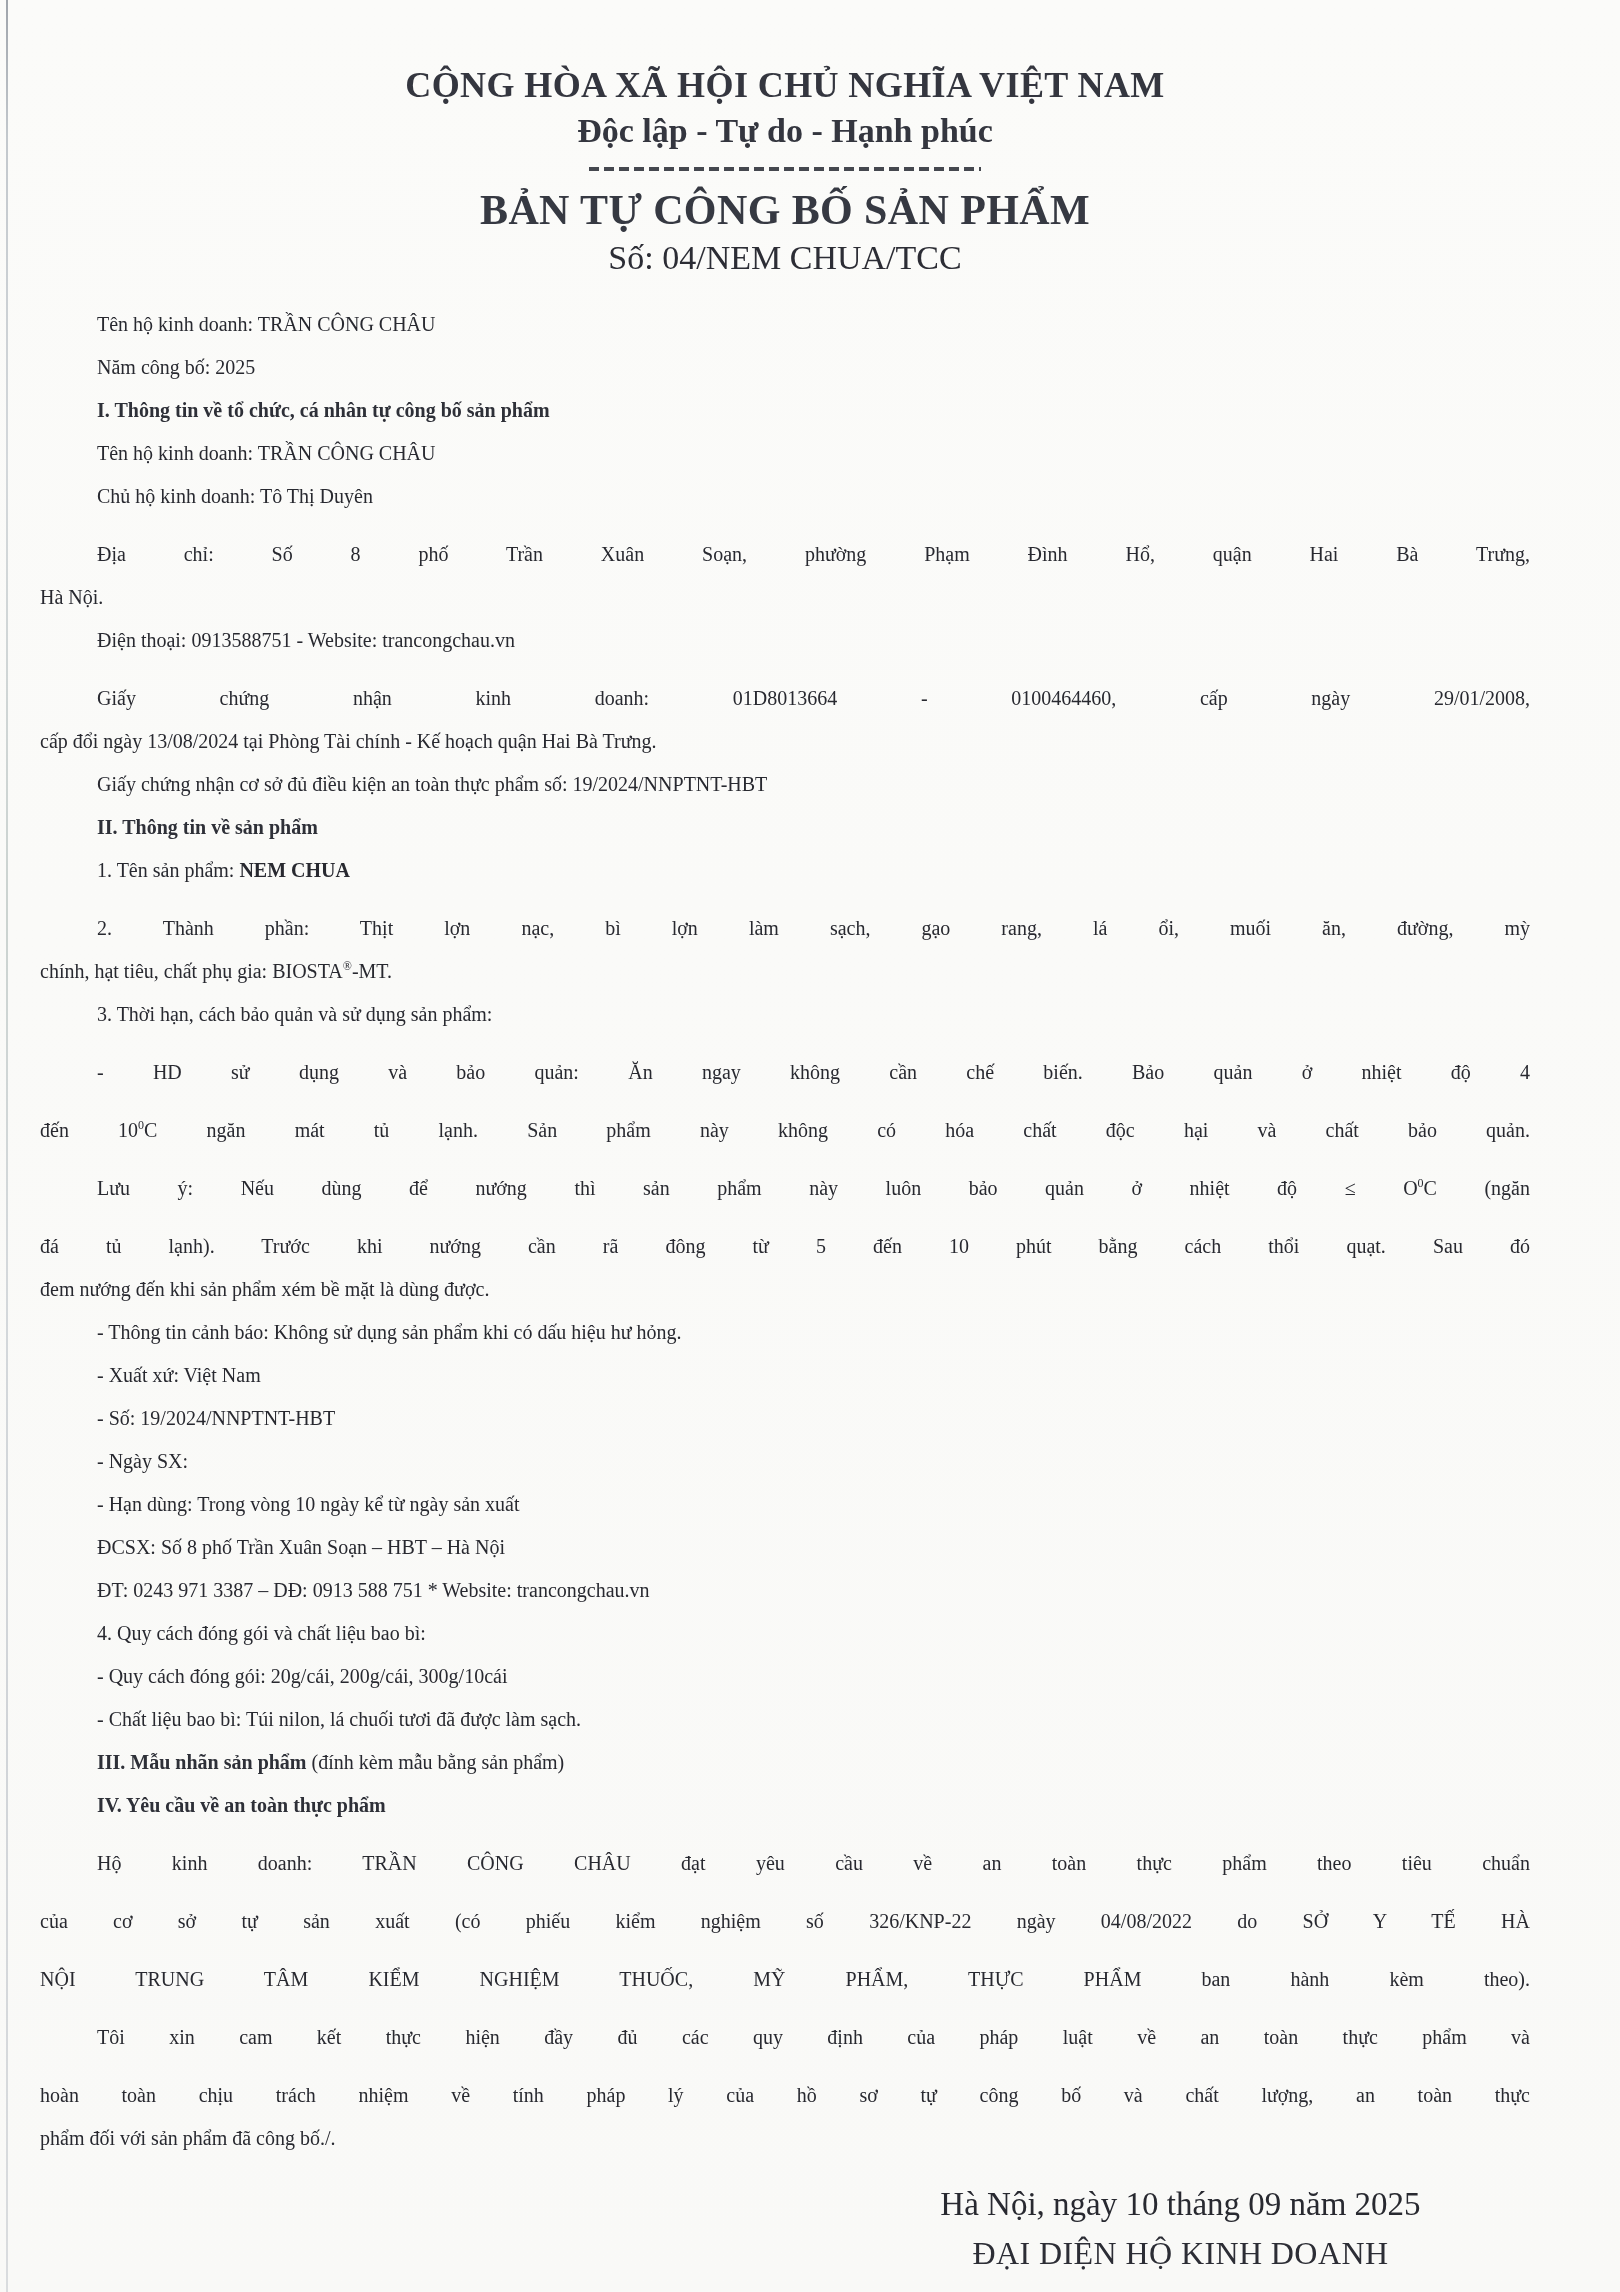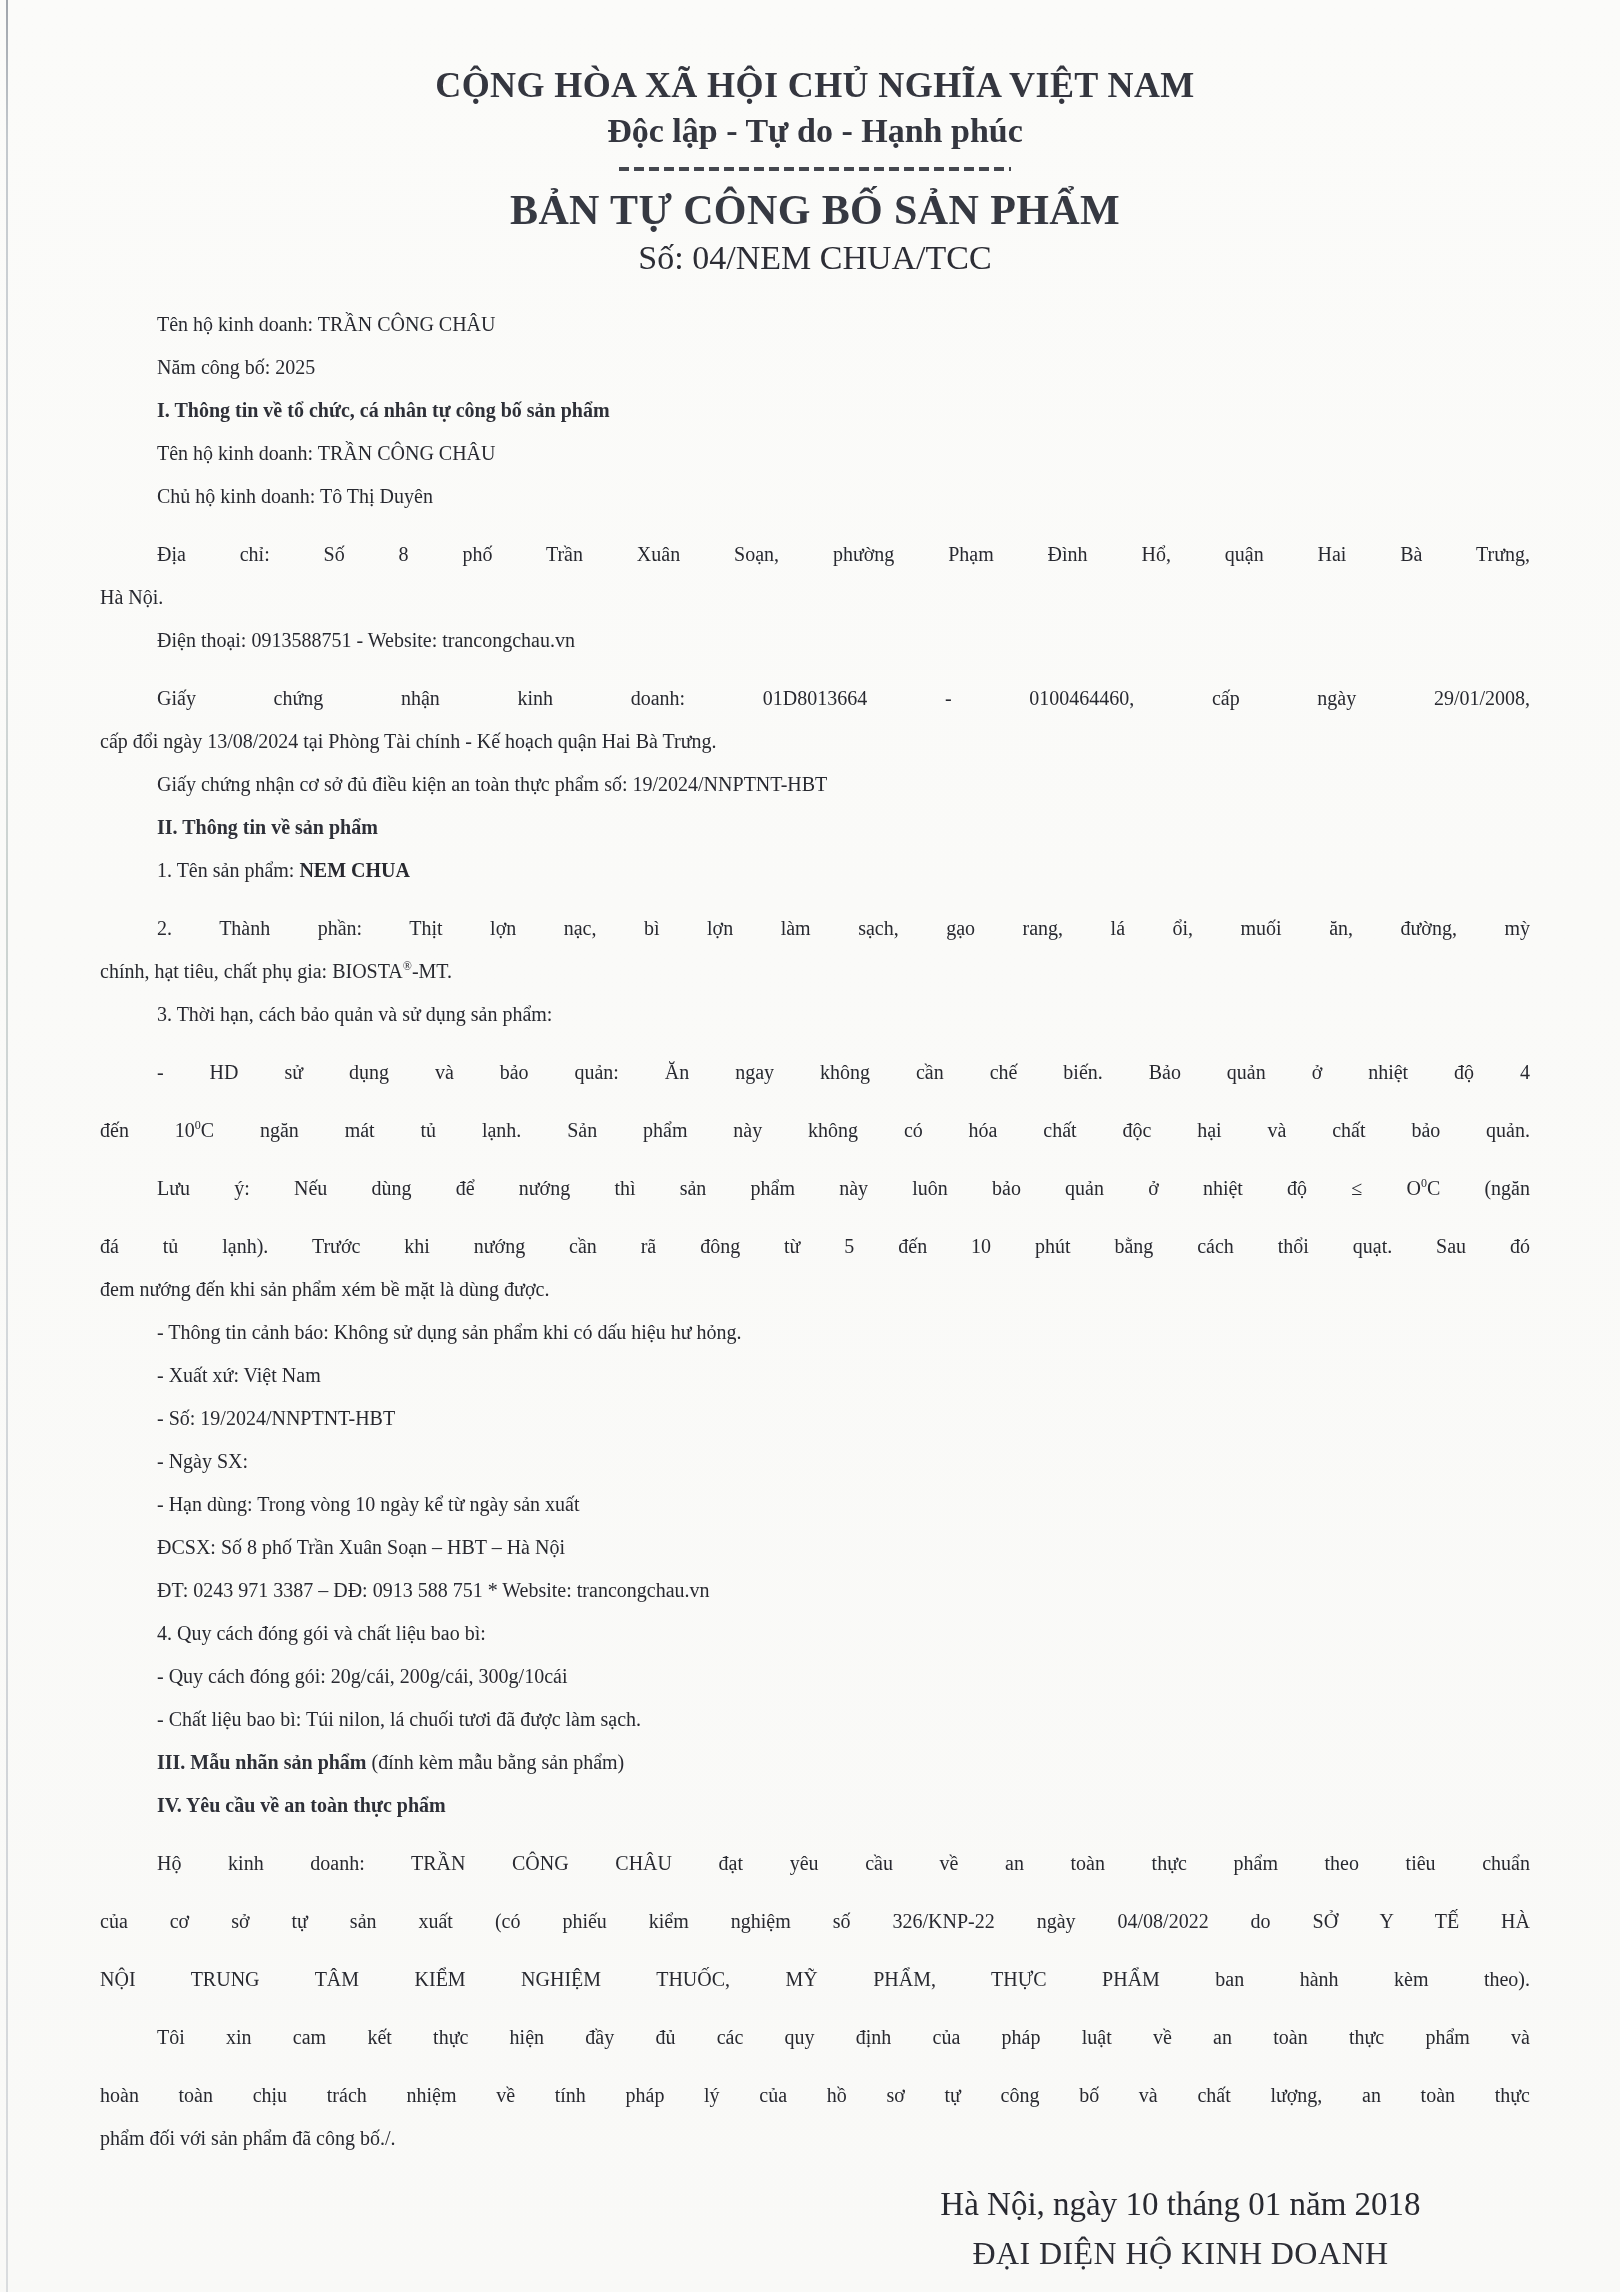--- a/index.html
+++ b/index.html
@@ -5,21 +5,21 @@
   html,body{margin:0;padding:0;background:#e8e8e6;}
   .page{
     position:relative;
     width:1620px;height:2293px;
     margin:0 auto;
     background:linear-gradient(180deg,#fbfbf9 0%,#fafaf8 40%,#f9f9f7 100%);
     font-family:"Liberation Serif","DejaVu Serif",serif;
     color:#282930;
     overflow:hidden;
     box-sizing:border-box;
-    padding:64px 90px 0 100px;
+    padding:64px 90px 0 40px;
   }
   .scan-edge{
     position:absolute;left:6.3px;top:0;bottom:0;width:1.8px;
     background:linear-gradient(180deg,
       #8f959d 0%,#b9bfc5 6%,#ccd1d5 20%,
       #c3ccc9 40%,#cdd2d6 55%,#c9cdd2 75%,#d4d7da 100%);
     opacity:.85;
   }
   header{ text-align:center; }
   .nat{ font-size:36px;font-weight:bold;line-height:43px;color:#34363f;letter-spacing:0.4px; }
@@ -99,21 +99,21 @@
     <p class="ln ind hd">IV. Yêu cầu về an toàn thực phẩm</p>
     <p class="ln ind fill">Hộ kinh doanh: TRẦN CÔNG CHÂU đạt yêu cầu về an toàn thực phẩm theo tiêu chuẩn</p>
     <p class="ln fill">của cơ sở tự sản xuất (có phiếu kiểm nghiệm số 326/KNP-22 ngày 04/08/2022 do SỞ Y TẾ HÀ</p>
     <p class="ln fill">NỘI TRUNG TÂM KIỂM NGHIỆM THUỐC, MỸ PHẨM, THỰC PHẨM ban hành kèm theo).</p>
     <p class="ln ind fill">Tôi xin cam kết thực hiện đầy đủ các quy định của pháp luật về an toàn thực phẩm và</p>
     <p class="ln fill">hoàn toàn chịu trách nhiệm về tính pháp lý của hồ sơ tự công bố và chất lượng, an toàn thực</p>
     <p class="ln">phẩm đối với sản phẩm đã công bố./.</p>
   </main>
 
   <div class="sign-block">
-    <p class="date">Hà Nội, ngày 10 tháng 01 năm 2018</p>
+    <p class="date">Hà Nội, ngày 10 tháng 09 năm 2025</p>
     <p class="role">ĐẠI DIỆN HỘ KINH DOANH</p>
     <svg class="sig-svg" width="502" height="179" viewBox="0 0 560 210" fill="none">
       <g stroke="#3c40b0" stroke-width="5.5" stroke-linecap="round" fill="none">
         <path d="M 40 172
                  C 55 105, 85 30, 115 22
                  C 140 18, 136 70, 108 120
                  C 92 148, 72 168, 62 165
                  C 85 150, 120 55, 150 35
                  C 178 17, 186 55, 168 100
                  C 154 136, 140 160, 132 165

